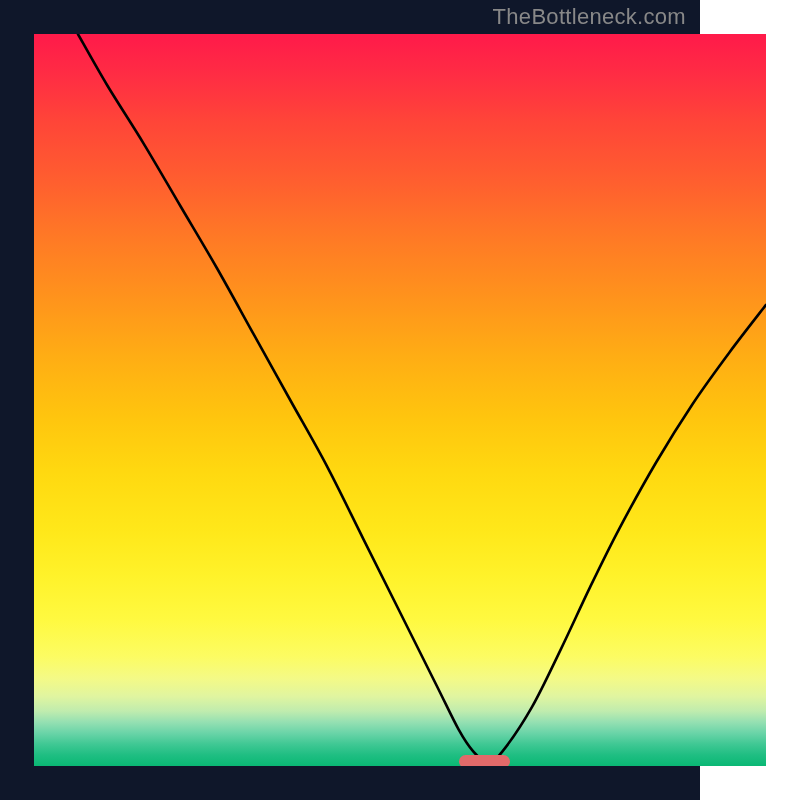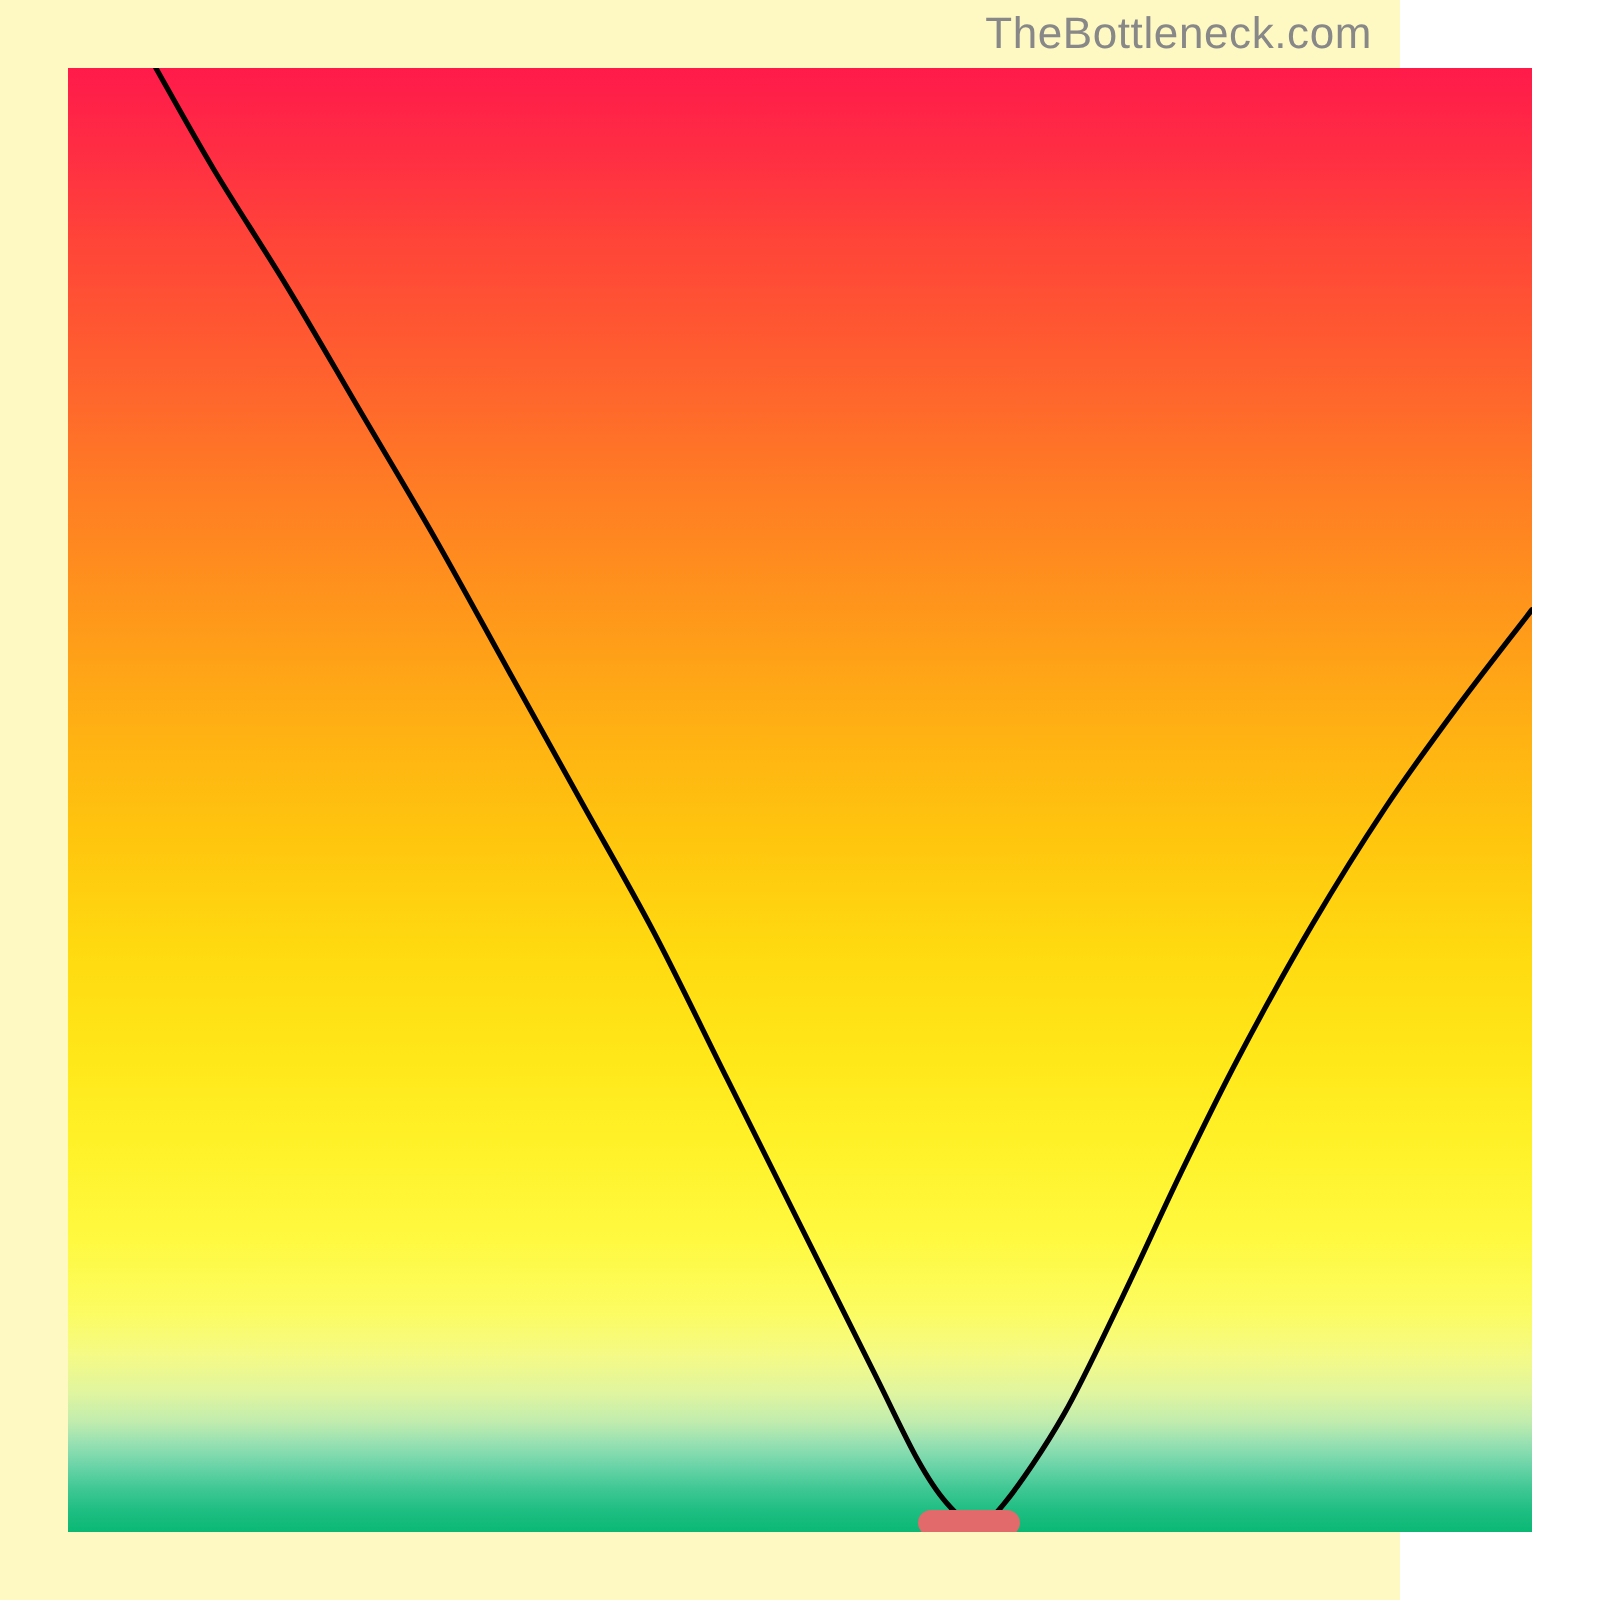--- a/index.html
+++ b/index.html
@@ -6,21 +6,21 @@
     margin: 0;
     padding: 0;
     width: 800px;
     height: 800px;
     overflow: hidden;
     font-family: Arial, sans-serif;
   }
   .container {
     width: 700px;
     height: 800px;
-    background: #fef9c3;
+    background: #0f172a;
     position: relative;
   }
   .watermark {
     position: absolute;
     top: 4px;
     right: 14px;
     color: #888888;
     font-size: 22px;
     font-weight: 500;
     z-index: 10;

